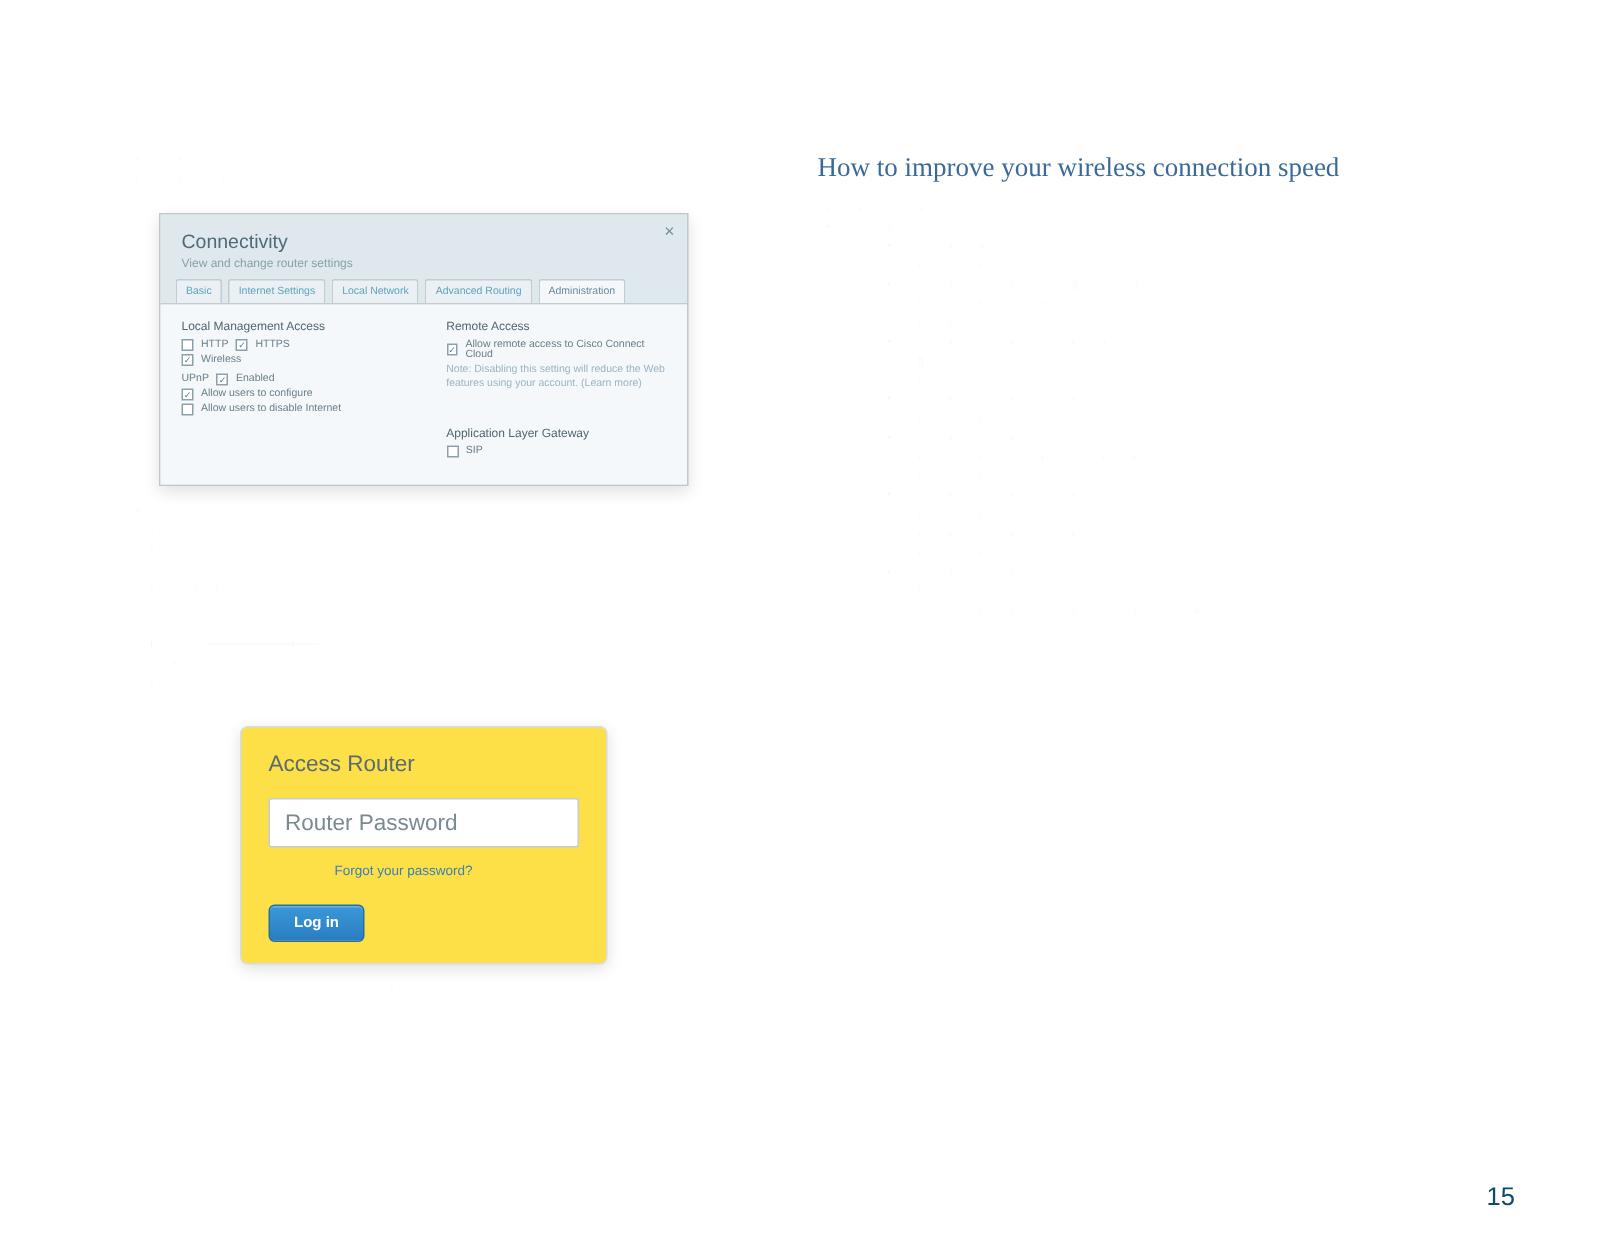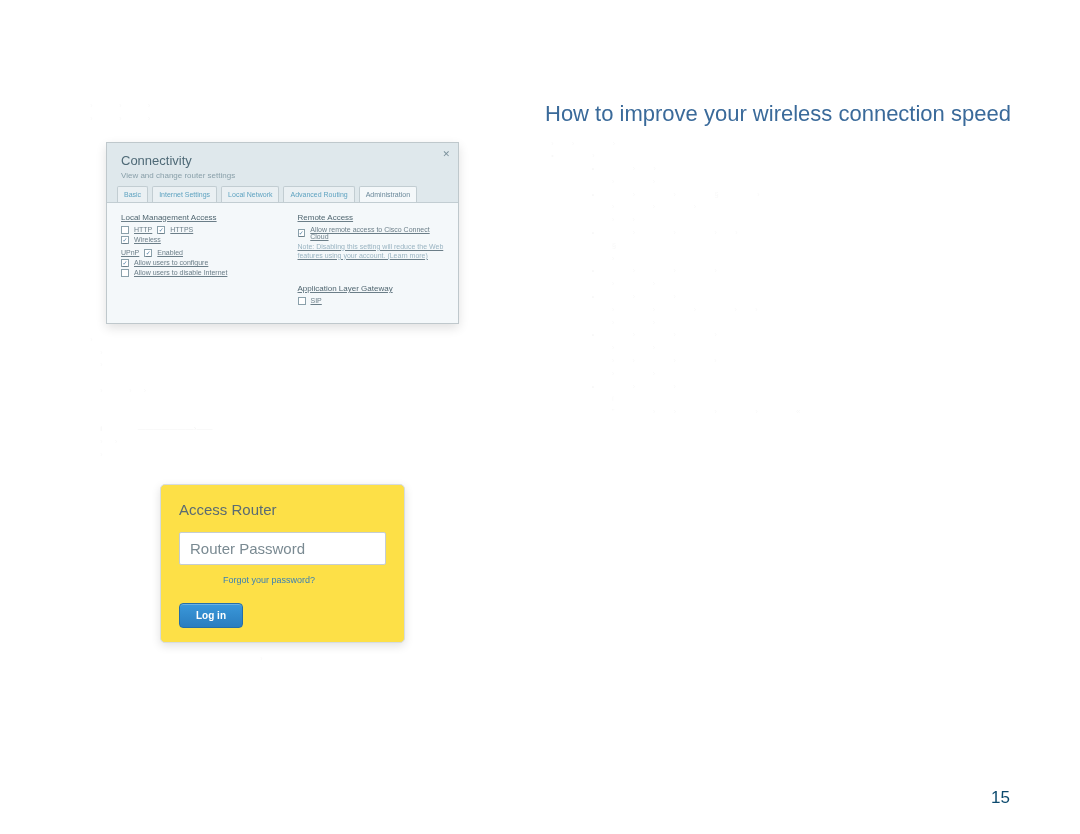--- a/index.html
+++ b/index.html
@@ -16,25 +16,26 @@
     padding: 100px 60px 40px 60px;
     gap: 40px;
   }
   .col {
     flex: 1;
     min-width: 0;
   }
   .col-left { flex: 0 0 445px; }
   .col-right { flex: 1; }
   .section-heading {
-    font-size: 22px;
+    font-size: 18px;
     font-weight: 400;
     color: #3a6a9a;
     line-height: 1.25;
     margin: 10px 0 10px 0;
+    font-family: Liberation Serif, serif;
   }
 
   .screenshot1 {
     margin: 16px 46px 10px 46px;
     border: 1px solid #bfc8cc;
     background: #e5ecef;
     box-shadow: 0 4px 10px rgba(0,0,0,0.12);
   }
   .s1-titlebar {
     background: #dfe8ec;
@@ -75,21 +76,21 @@
   }
   .s1-tab.active { background: #f4f8fa; color: #6a889a; }
   .s1-body {
     background: #f4f8fa;
     padding: 10px 14px 16px 14px;
     display: flex;
     gap: 30px;
     font-size: 7px;
     color: #6b7e88;
   }
-  .s1-col { flex: 1; text-decoration: underline; }
+  .s1-col { flex: 1; }
   .s1-h { font-size: 8px; color: #506670; margin-bottom: 4px; }
   .s1-row { display: flex; align-items: center; gap: 5px; margin: 2px 0; }
   .cb { width: 8px; height: 8px; border: 1px solid #8aa0aa; background: #fff; display:inline-flex; align-items:center; justify-content:center; font-size:6px; color:#4a7ba0;}
   .s1-note { color:#9ab4c2; font-size:7px; line-height:1.3; margin-top:2px; }
 
   .access-router {
     margin: 22px 100px 10px 100px;
     background: #fde047;
     border: 1px solid #d6dce0;
     border-radius: 5px;

